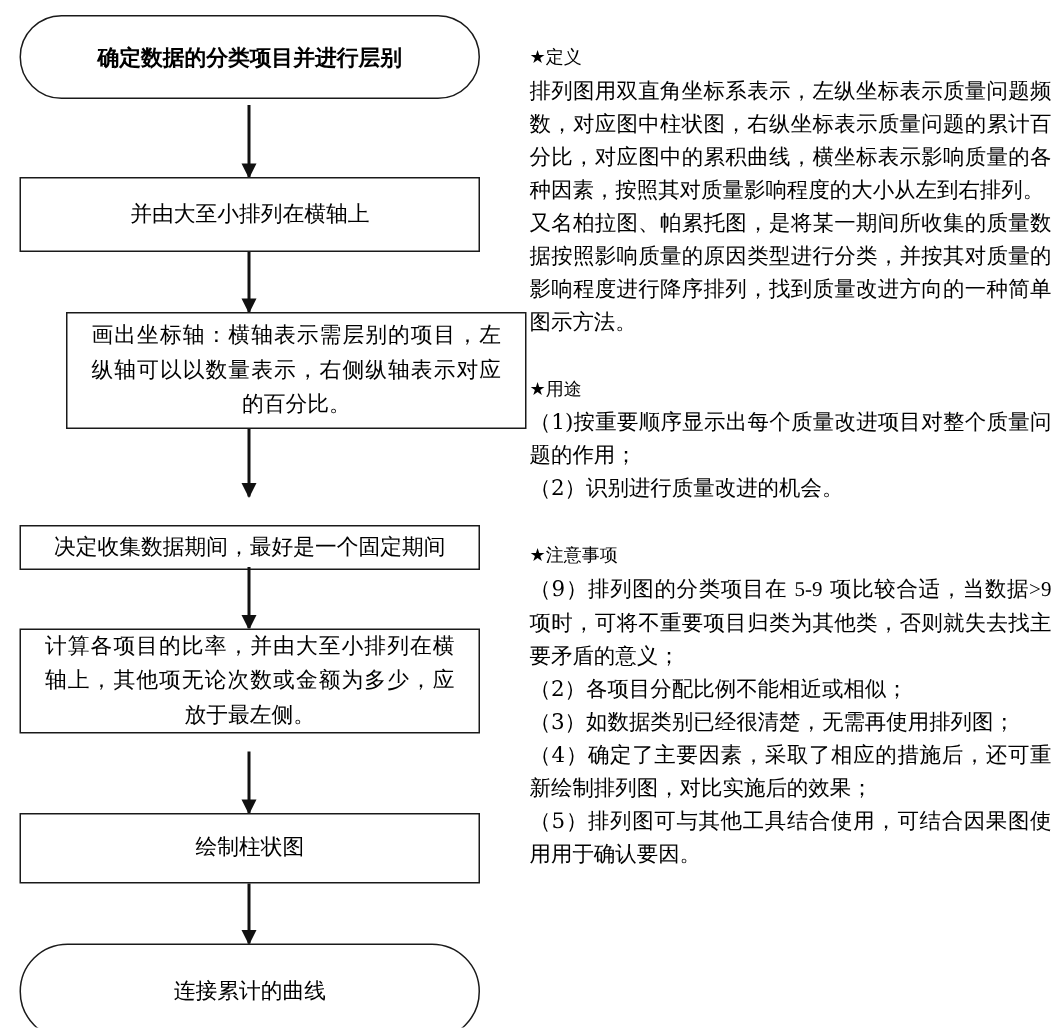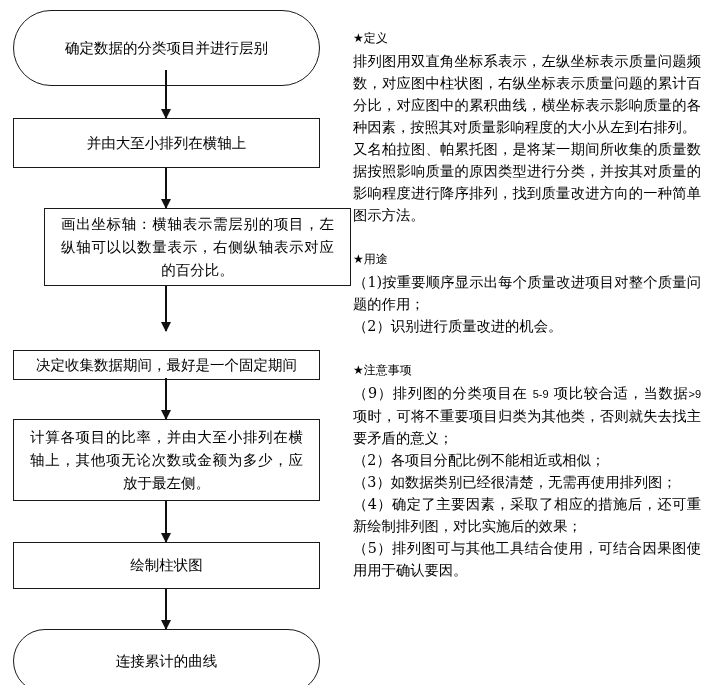--- a/index.html
+++ b/index.html
@@ -49,25 +49,25 @@
     text-align: center;
     white-space: pre-line;
   }
   .node-text.justified {
     text-align: justify;
     text-align-last: center;
     text-justify: inter-character;
   }
 
   
-  #node-1 { top: 10px;  height: 76px; }
+  #node-1 { top: 10px;  height: 56px; font-weight: bold; }
   #node-2 { top: 118px; height: 50px; }
   #node-3 { top: 208px; height: 78px; margin-left: 31px; }
   #node-4 { top: 350px; height: 30px; }
-  #node-5 { top: 419px; height: 82px; align-items: center; }
+  #node-5 { top: 419px; height: 70px; align-items: center; }
   #node-6 { top: 542px; height: 47px; }
   #node-7 { top: 629px; height: 64px; justify-content: flex-end; }
 
   
   .connector {
     position: absolute;
     left: 165px;
     width: 1.6px;
     background: #111111;
   }
@@ -112,22 +112,22 @@
     font-size: 14.3px;
     line-height: 22px;
     text-align: justify;
     text-justify: inter-character;
     text-indent: 0;
   }
 
   .gap { height: 16px; }
 
   .lat {
-    font-family: Liberation Sans, sans-serif;
-    font-size: 11px;
+    font-family: Liberation Serif, serif;
+    font-size: 14px;
   }
 </style>
 </head>
 <body>
 
 <div id="flowchart">
 
   <div class="node terminator" id="node-1">
     <span class="node-text">确定数据的分类项目并进行层别</span>
   </div>

